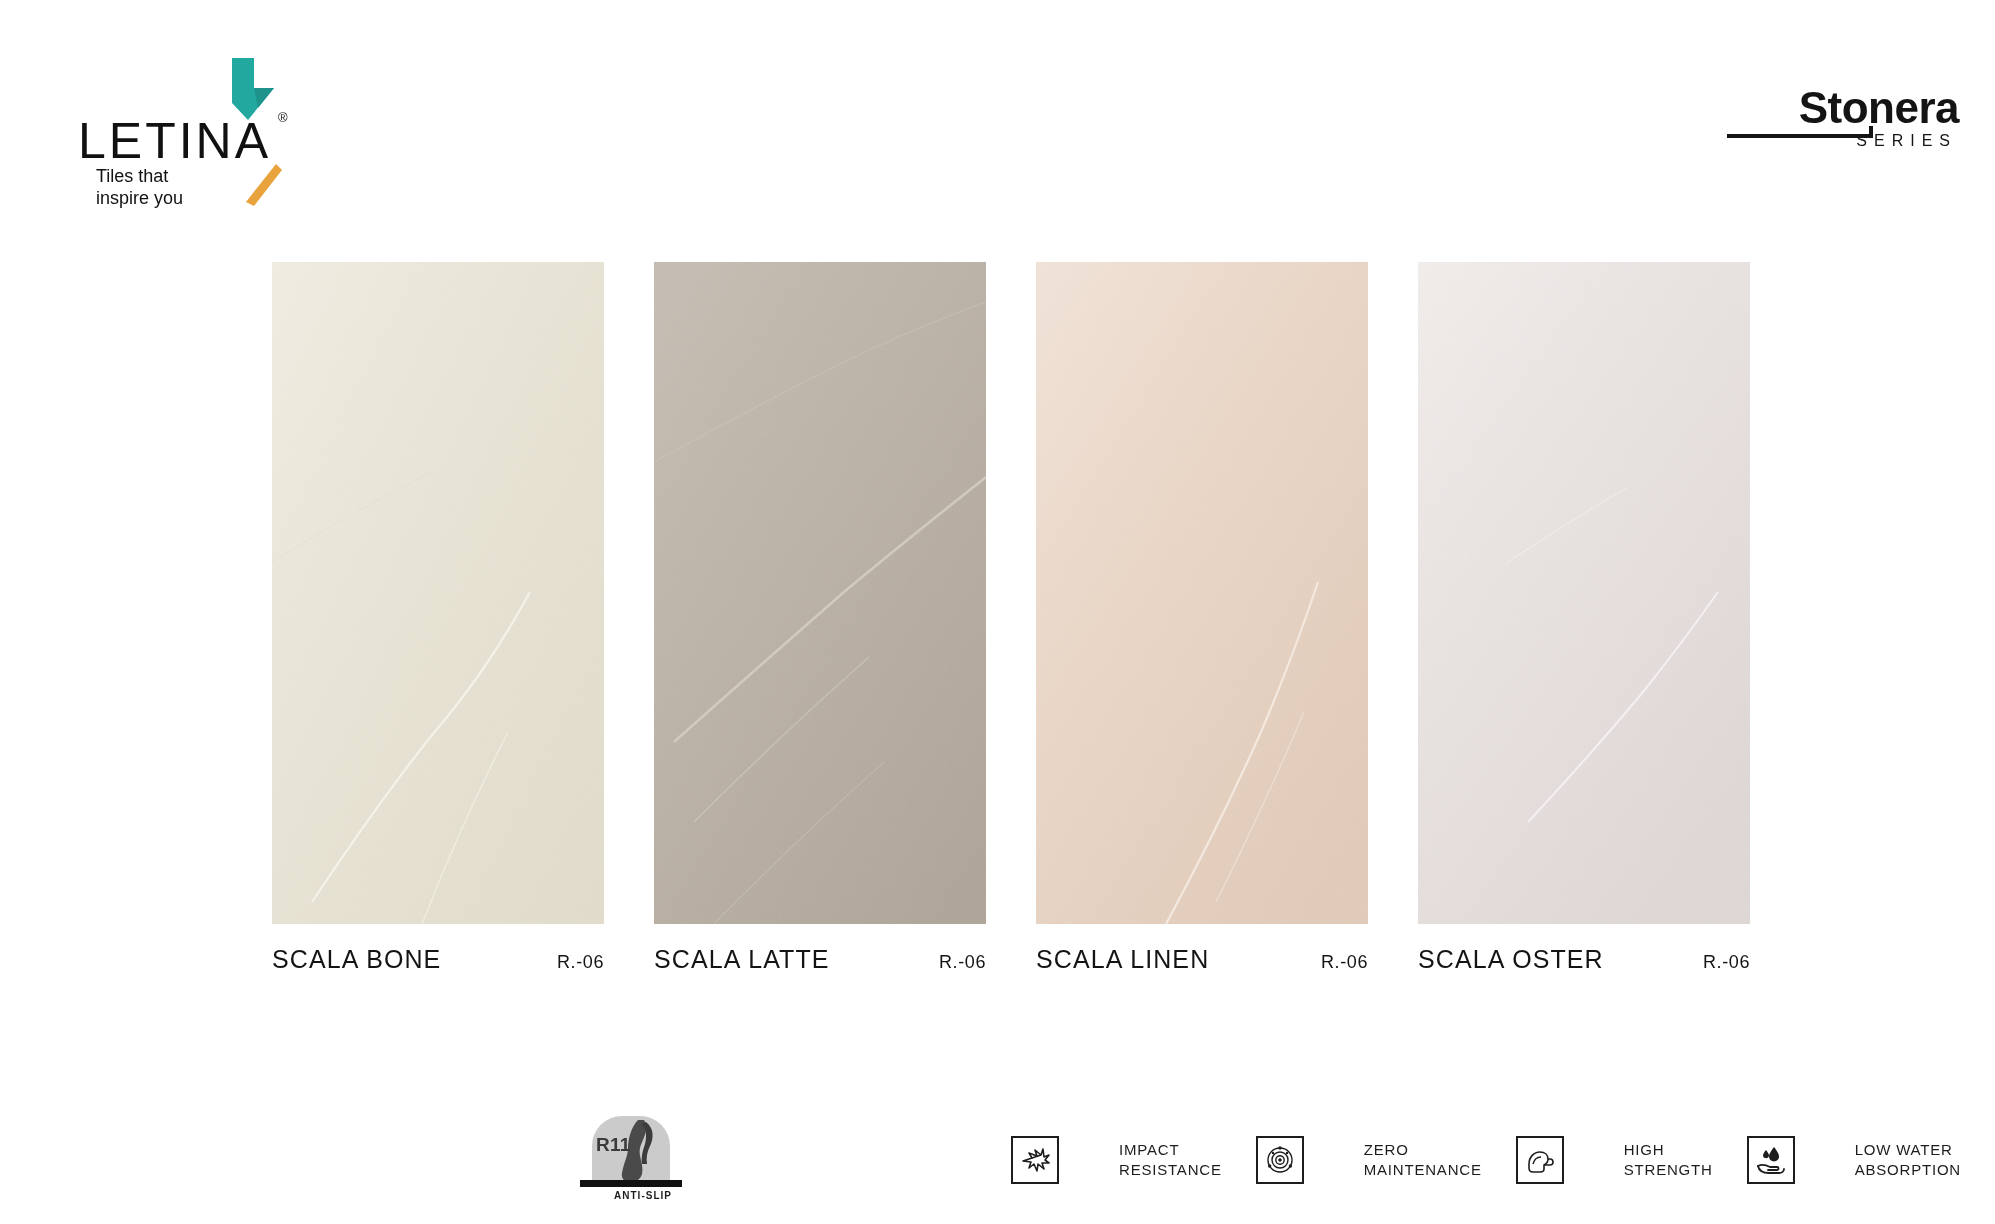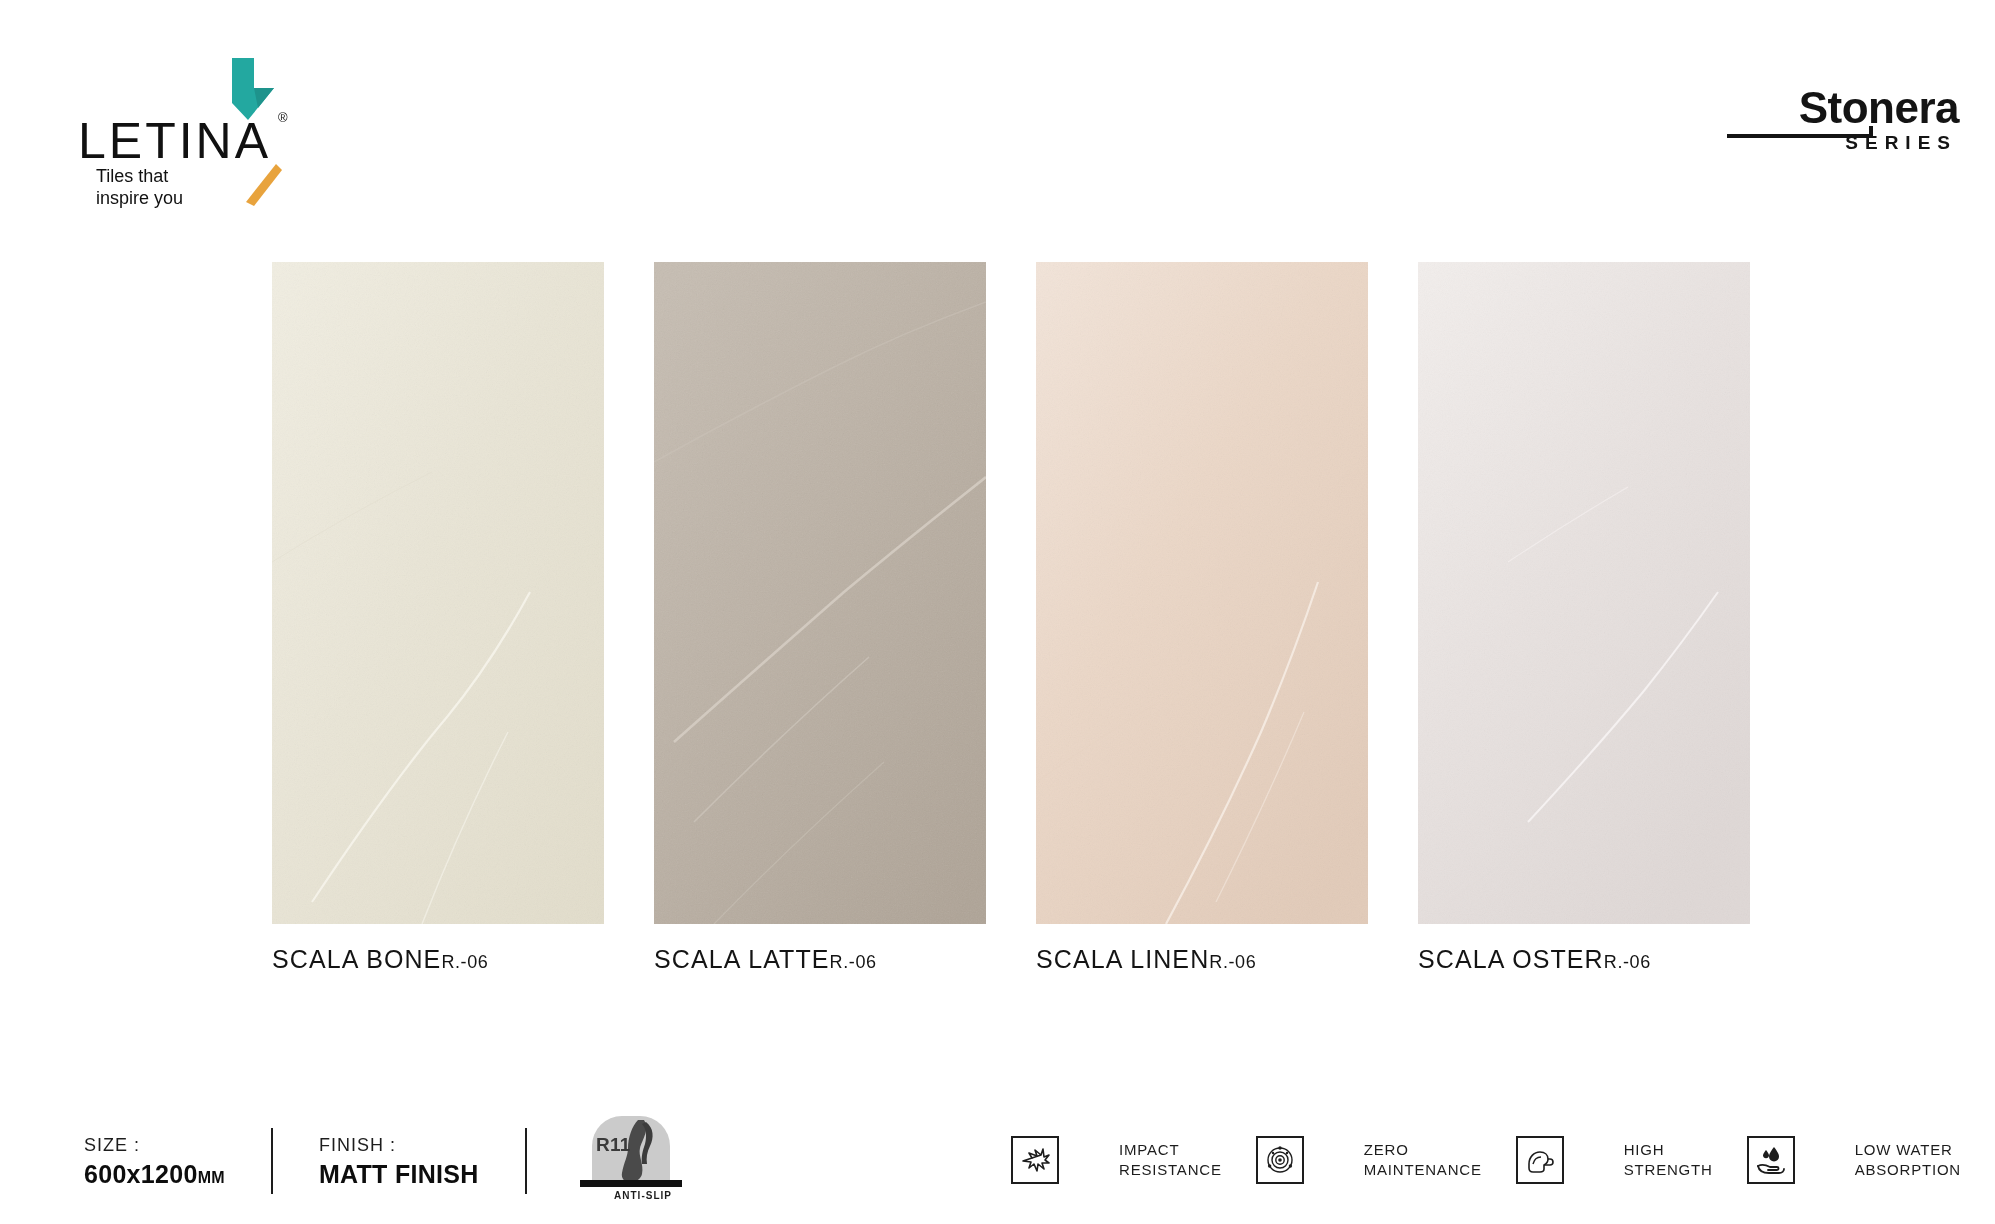--- a/index.html
+++ b/index.html
@@ -108,22 +108,22 @@
     left: 160px;
     top: 40px;
     width: 4px;
     height: 12px;
     background: #141414;
   }
   #series-sub {
     position: absolute;
     right: 2px;
     top: 46px;
-    font-size: 19px;
-    font-weight: 700;
+    font-size: 16px;
+    font-weight: 400;
     letter-spacing: 7px;
     color: #141414;
     white-space: nowrap;
   }
 
   
   #tile-grid {
     position: absolute;
     left: 272px;
     top: 262px;
@@ -146,20 +146,21 @@
     position: absolute;
     inset: 0;
   }
   .tile-caption {
     position: absolute;
     left: 0;
     top: 683px;
     width: 332px;
     display: flex;
     align-items: baseline;
+    justify-content: space-between;
   }
   .tile-name {
     font-family: "Liberation Sans", sans-serif;
     font-size: 25px;
     font-weight: 400;
     letter-spacing: 1.1px;
     color: #141414;
     white-space: nowrap;
   }
   .tile-code {
@@ -443,32 +444,20 @@
     <div class="tile-caption">
       <span class="tile-name">SCALA OSTER</span>
       <span class="tile-code">R.-06</span>
     </div>
   </div>
 
 </div>
 
 <div id="footer">
 
-  <div id="spec-group">
-    <div class="spec-block">
-      <div class="spec-label">SIZE :</div>
-      <div class="spec-value"><span>600x1200</span><span class="unit">MM</span></div>
-    </div>
-    <div class="spec-divider"></div>
-    <div class="spec-block">
-      <div class="spec-label">FINISH :</div>
-      <div class="spec-value">MATT FINISH</div>
-    </div>
-    <div class="spec-divider"></div>
-  </div>
 
   <div id="antislip-badge">
     <svg id="antislip-shape" viewBox="0 0 86 66">
       <path d="M8 66 V30 A30 30 0 0 1 38 0 H56 A30 30 0 0 1 86 30 V66 Z" fill="#CBCBCB"></path>
       <path d="M60 4 C66 14 58 24 56 32 C54 40 60 48 58 58 C57 63 52 66 46 66 C40 66 37 62 38 57 C40 46 44 40 44 32 C44 22 48 10 54 4 Z" fill="#4A4A4A"></path>
       <path d="M62 6 C70 12 70 22 66 30 C63 36 62 42 63 48 L58 48 C57 40 59 34 61 28 C63 20 62 12 58 8 Z" fill="#3C3C3C"></path>
     </svg>
     <div id="antislip-rcode">R11</div>
     <div id="antislip-bar"></div>
     <div id="antislip-label">ANTI-SLIP</div>

